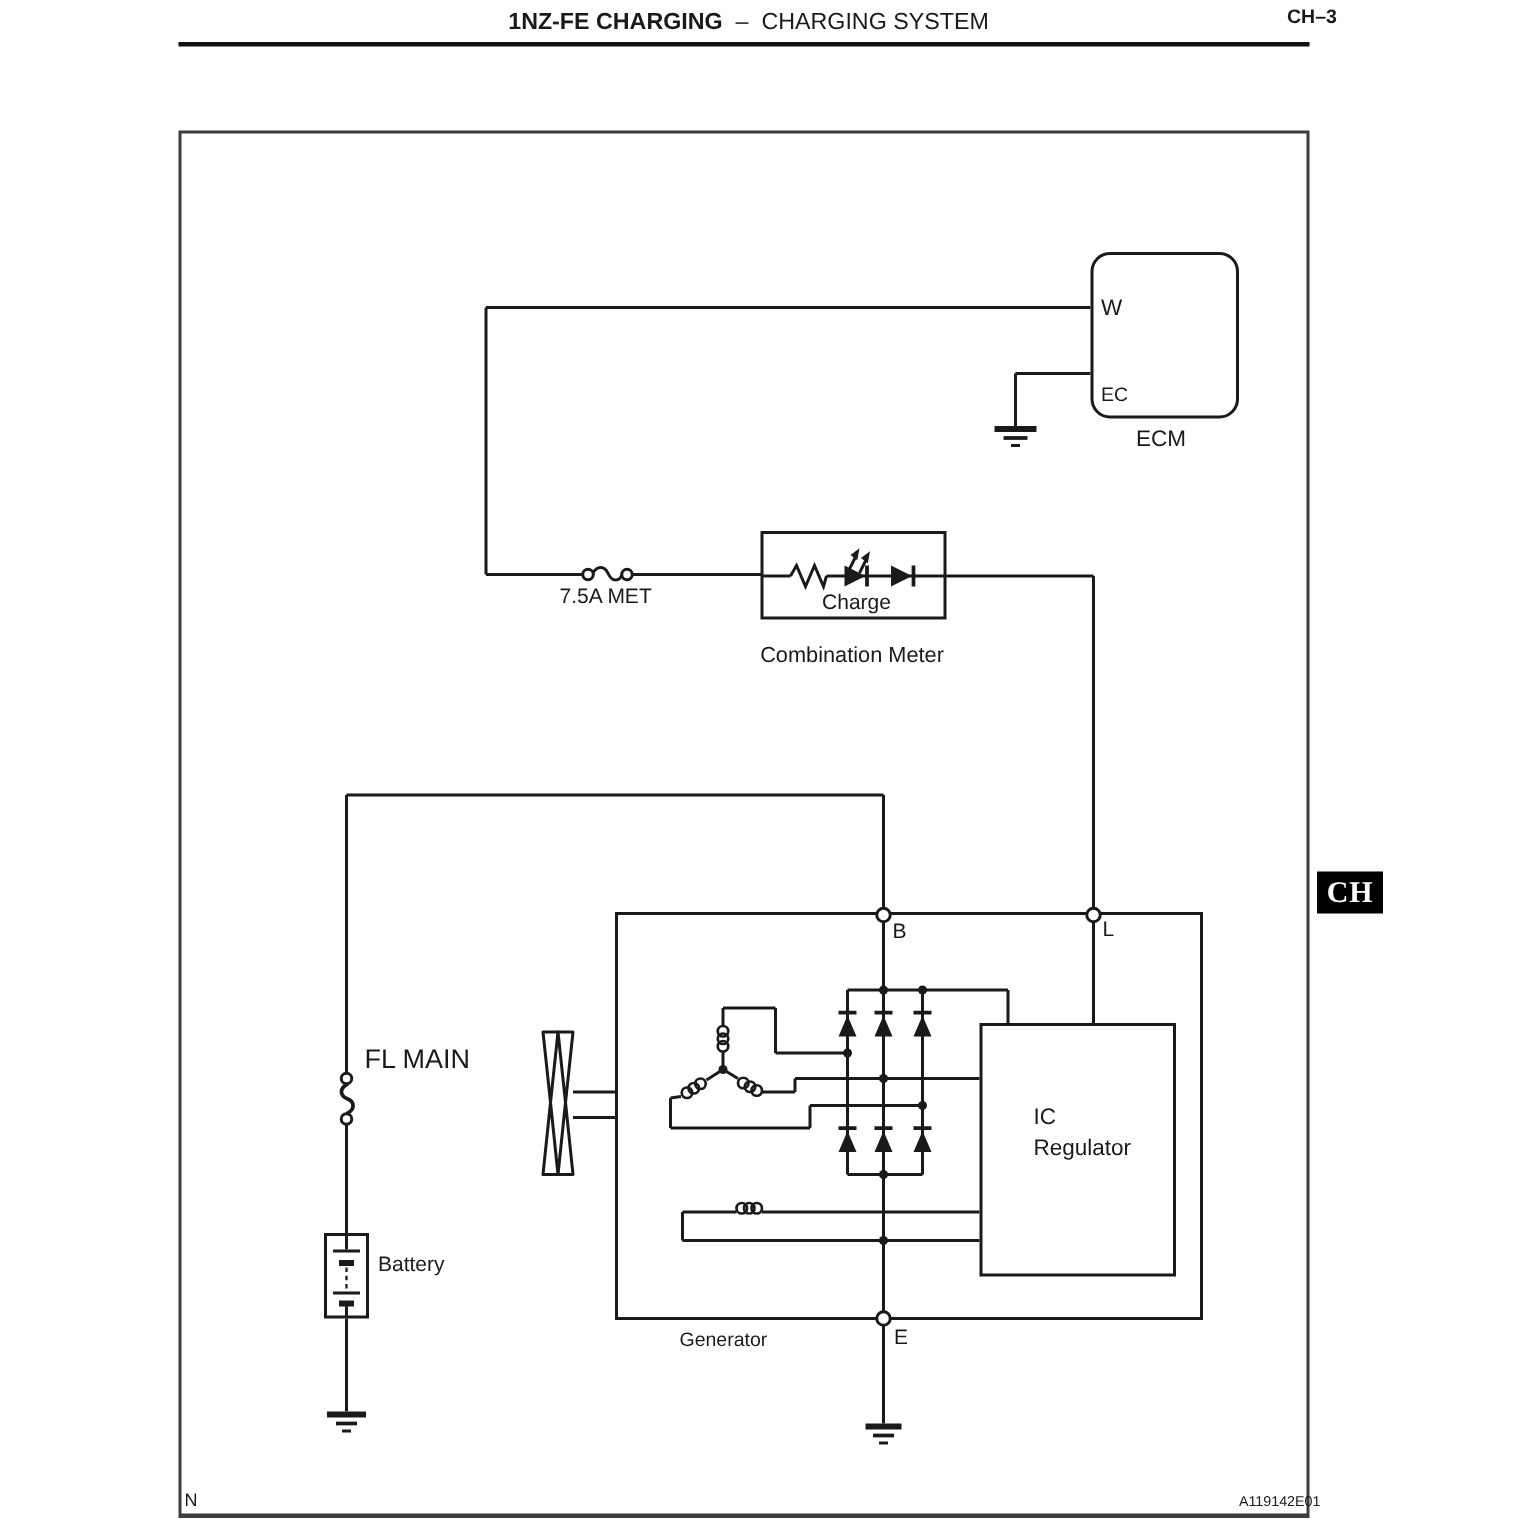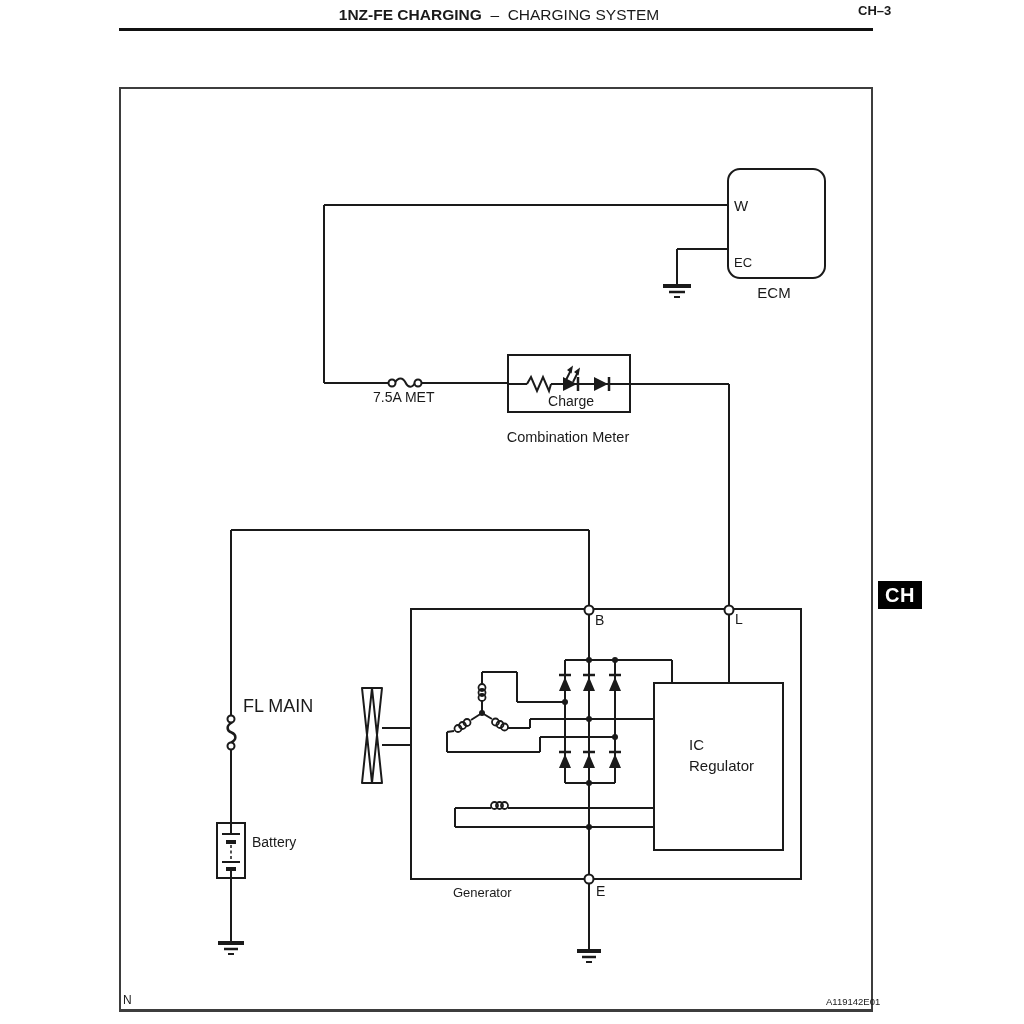--- a/index.html
+++ b/index.html
@@ -35,21 +35,21 @@
   #lbl-b{top:612px;left:595px;font-size:14px;}
   #lbl-l{top:611px;left:735px;font-size:14px;}
   #lbl-e{top:883px;left:596px;font-size:14px;}
   #lbl-icreg{top:734px;left:689px;font-size:15px;width:82px;line-height:1.4;white-space:normal;}
   #lbl-gen{top:885px;left:453px;font-size:13px;}
   #lbl-flmain{top:696px;left:243px;font-size:18px;}
   #lbl-batt{top:834px;left:252px;font-size:14px;}
   #lbl-n{top:993px;left:123px;font-size:12px;}
   #lbl-figid{top:996px;left:826px;font-size:9.5px;}
   #side-tab{left:878px;top:581px;width:44px;height:28px;background:#000;color:#fff;
-            font-weight:bold;font-size:20px;text-align:center;line-height:28px;letter-spacing:0.5px;}
+            font-weight:bold;font-size:20px;text-align:center;line-height:28px;letter-spacing:0.5px;font-family:Liberation Serif, serif;}
 </style>
 </head>
 <body>
 
 <div id="page">
 
   <div class="lbl ctr" id="hdr-line"><span id="hdr-bold">1NZ-FE CHARGING</span><span>&nbsp;&nbsp;<span>–</span>&nbsp;&nbsp;</span><span>CHARGING SYSTEM</span></div>
   <div class="lbl" id="hdr-page">CH–3</div>
   <div class="abs" id="hdr-rule"></div>
 

